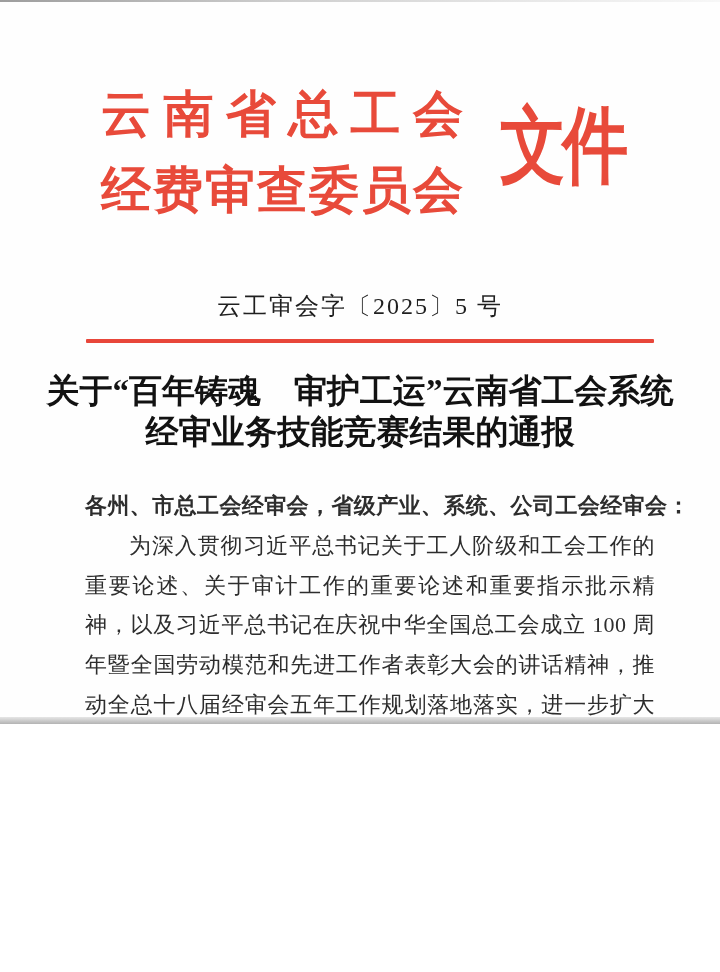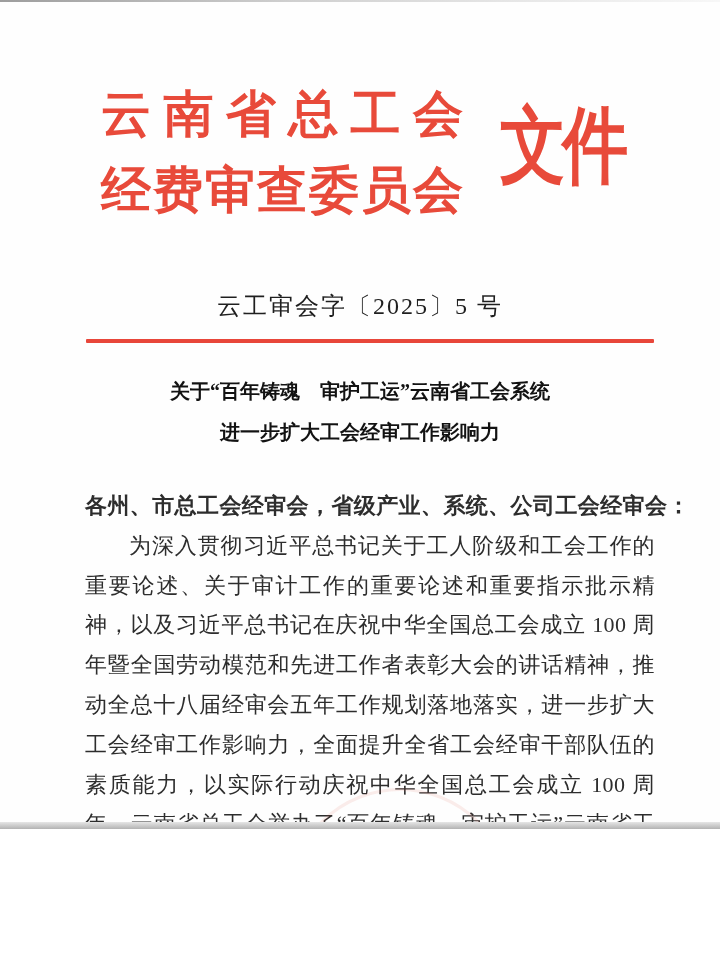--- a/index.html
+++ b/index.html
@@ -4,21 +4,21 @@
 <style>
   html, body {
     margin: 0;
     padding: 0;
     background: #ffffff;
     font-family: "Liberation Serif", "DejaVu Serif", serif;
   }
   .page {
     position: relative;
     width: 720px;
-    height: 829px;
+    height: 724px;
     background: #fefefe;
     overflow: hidden;
   }
   
   .edge-top {
     position: absolute;
     left: 0; top: 0;
     width: 100%; height: 2px;
     background: linear-gradient(to right, #9d9d9d, #cfcfcf 40%, #e9e9e9 75%, #f7f7f7);
   }
@@ -74,21 +74,21 @@
     background: #e8463a;
     border-radius: 1px;
   }
   .title {
     position: absolute;
     left: 45px; top: 371px;
     width: 630px;
     margin: 0;
     text-align: center;
     color: #121212;
-    font-size: 20px;
+    font-size: 33px;
     font-weight: bold;
     line-height: 41px;
   }
   .title-line { display: block; white-space: nowrap; }
   .body {
     position: absolute;
     left: 85px; top: 486px;
     width: 570px;
     color: #2d2d2d;
     font-size: 22px;
@@ -136,21 +136,21 @@
     </div>
     <div class="doc-label">文件</div>
   </div>
 
   <div class="doc-number">云工审会字〔2025〕5 号</div>
 
   <div class="divider"></div>
 
   <h1 class="title">
     <span class="title-line">关于“百年铸魂　审护工运”云南省工会系统</span>
-    <span class="title-line">进一步扩大工会经审工作影响力</span>
+    <span class="title-line">经审业务技能竞赛结果的通报</span>
   </h1>
 
   <div class="body">
     <p class="salutation">各州、市总工会经审会，省级产业、系统、公司工会经审会：</p>
     <p class="paragraph">为深入贯彻习近平总书记关于工人阶级和工会工作的重要论述、关于审计工作的重要论述和重要指示批示精神，以及习近平总书记在庆祝中华全国总工会成立 100 周年暨全国劳动模范和先进工作者表彰大会的讲话精神，推动全总十八届经审会五年工作规划落地落实，进一步扩大工会经审工作影响力，全面提升全省工会经审干部队伍的素质能力，以实际行动庆祝中华全国总工会成立 100 周年，云南省总工会举办了“百年铸魂　审护工运”云南省工会系统经审业务技能竞赛。本次竞赛为全省工会经审干部搭建一个切磋技艺、交流经验、展示风采的舞台，激发全省经审干部钻研业务、提升本领的内生动力，以赛促学、以赛代练、</p>
   </div>
 
   <div class="seal"></div>
 
   <div class="page-number">— 1 —</div>

